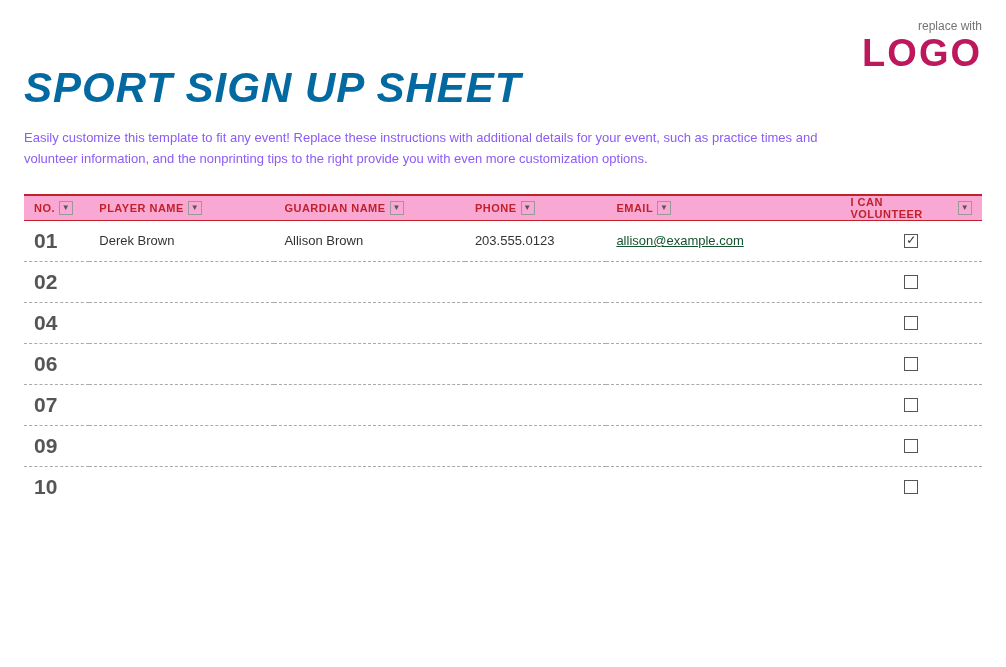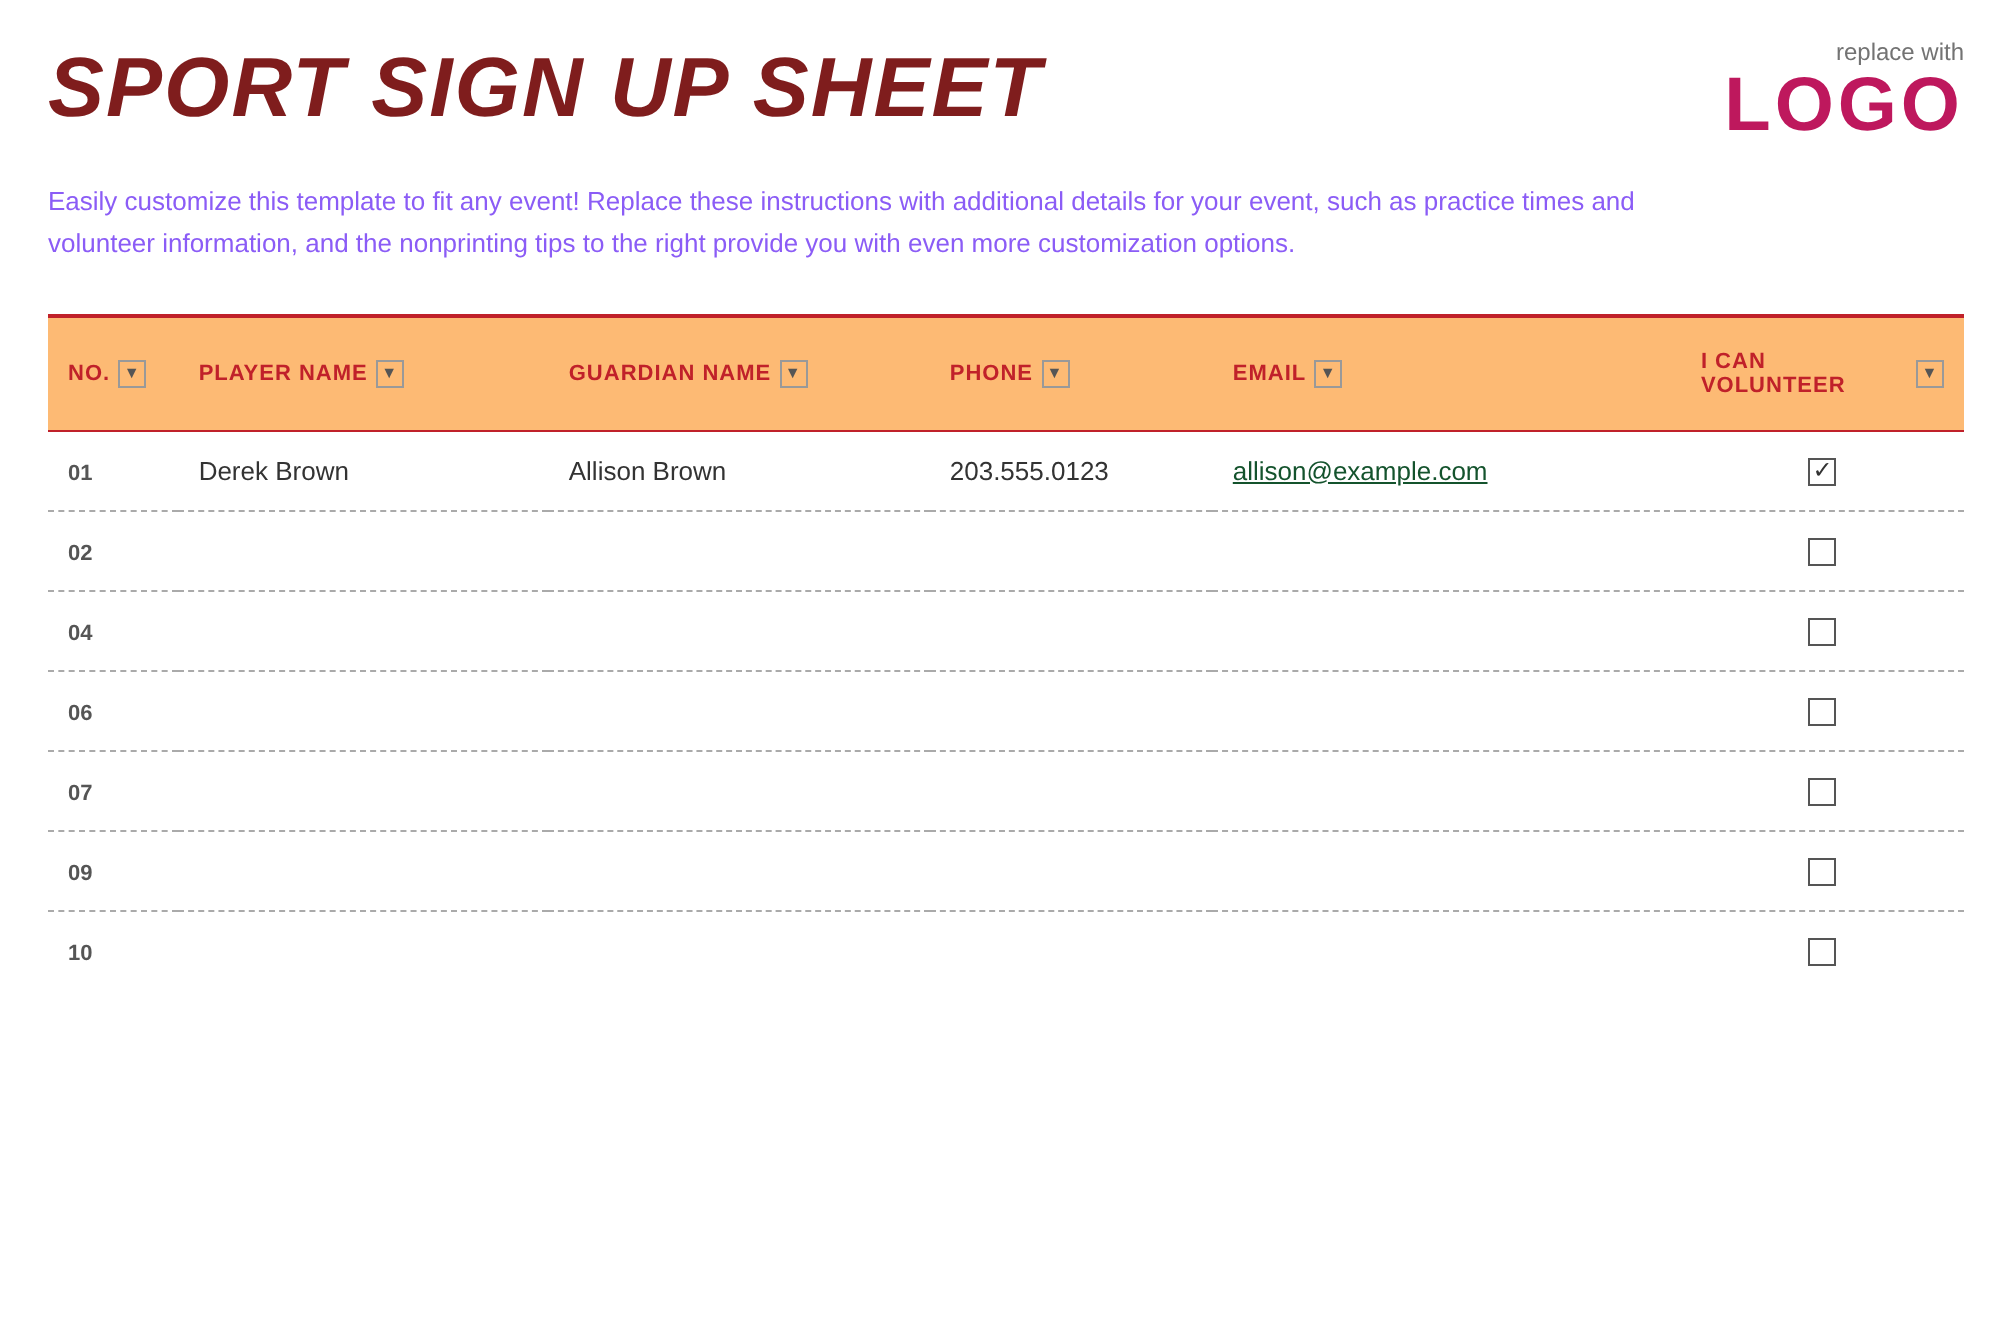--- a/index.html
+++ b/index.html
@@ -15,24 +15,25 @@
     
     .header {
       display: flex;
       justify-content: space-between;
       align-items: flex-start;
       margin-bottom: 16px;
     }
     .title {
       font-size: 42px;
       font-weight: 900;
-      color: #7f1d1d;
+      color: #0369a1;
       letter-spacing: 1px;
       text-transform: uppercase;
       font-style: italic;
+      margin-top: 44px;
     }
     .logo-placeholder {
       text-align: right;
       line-height: 1.1;
     }
     .logo-placeholder .replace-with {
       font-size: 12px;
       color: #737373;
       display: block;
     }
@@ -57,28 +58,28 @@
       width: 100%;
       border-collapse: collapse;
       border-top: 2px solid #c0212a;
     }
 
     .signup-table thead tr {
       border-bottom: 1px solid #c0212a;
     }
 
     .signup-table thead th {
-      padding: 16px 10px;
+      padding: 0 10px;
       font-size: 11px;
       font-weight: 700;
       color: #c0212a;
       text-transform: uppercase;
       letter-spacing: 0.5px;
       text-align: left;
-      background: #fdba74;
+      background: #f9a8d4;
     }
 
     .col-no { width: 60px; }
     .col-player { width: 170px; }
     .col-guardian { width: 175px; }
     .col-phone { width: 130px; }
     .col-email { width: 215px; }
     .col-volunteer { width: 130px; }
 
     .header-cell {
@@ -110,21 +111,21 @@
     }
 
     .signup-table tbody td {
       padding: 8px 10px;
       font-size: 13px;
       color: #333;
       vertical-align: middle;
     }
 
     .row-number {
-      font-size: 11px;
+      font-size: 21px;
       font-weight: 600;
       color: #555;
     }
 
     .email-link {
       color: #14532d;
       text-decoration: underline;
     }
 
     .checkbox-cell {

